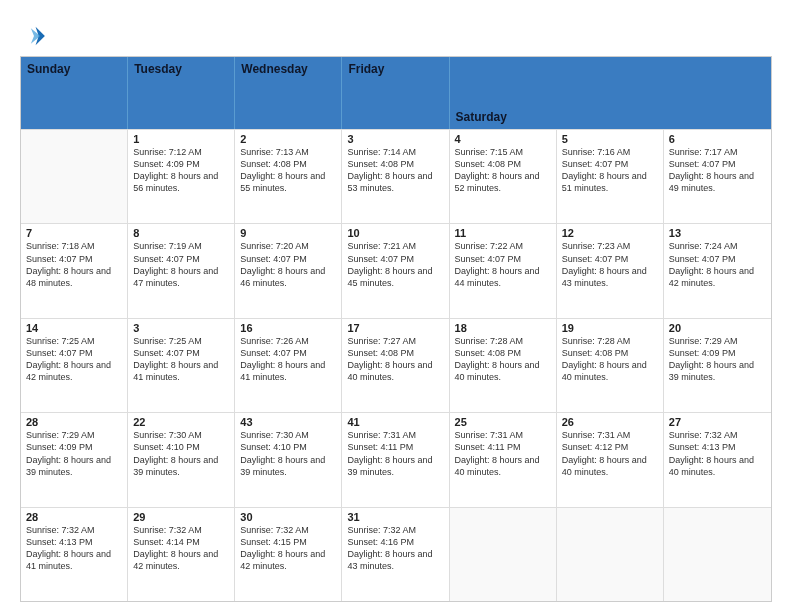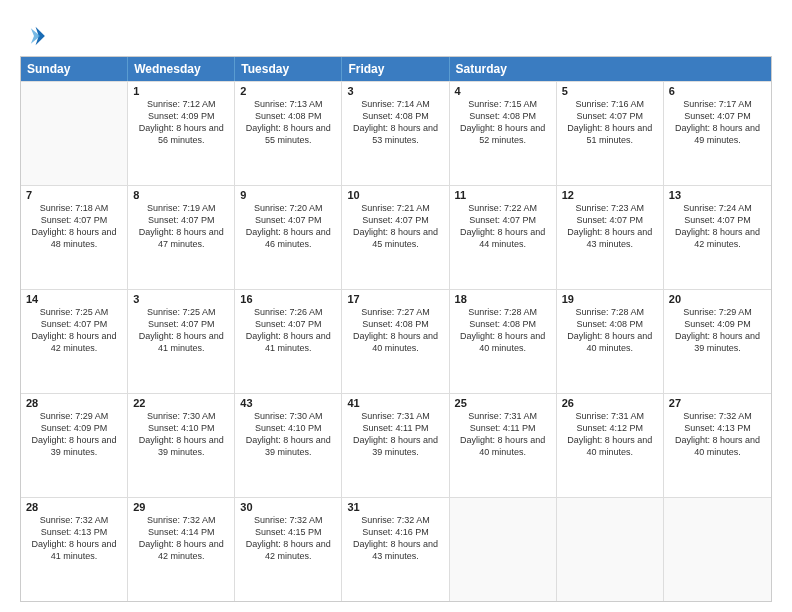--- a/index.html
+++ b/index.html
@@ -58,28 +58,28 @@
       display: flex;
       flex-direction: column;
       border: 1px solid #ccc;
     }
     .cal-header {
       display: grid;
       grid-template-columns: repeat(7, 1fr);
       background: #3a7cc1;
     }
     .cal-header-cell {
-      color: #ffffff;
+      color: #0f172a;
       font-weight: bold;
       font-size: 12px;
       padding: 5px 6px;
       border-right: 1px solid #5a9cd1;
       text-align: left;
     }
-    .cal-header-cell:last-child { border-right: none; }
+    .cal-header-cell:last-child { border-right: none; margin-top: 48px; }
     .cal-body {
       flex: 1;
       display: flex;
       flex-direction: column;
     }
     .cal-row {
       display: grid;
       grid-template-columns: repeat(7, 1fr);
       flex: 1;
       border-top: 1px solid #ddd;
@@ -97,21 +97,20 @@
     .day-number {
       font-size: 11px;
       font-weight: bold;
       color: #222;
       margin-bottom: 1px;
     }
     .day-info {
       font-size: 9px;
       color: #333;
       line-height: 1.35;
-      text-align: center;
     }
   </style>
 </head>
 <body>
 
 <div class="page">
   <div class="header">
     <div class="logo">
       <svg class="logo-icon" viewBox="0 0 36 36">
         <polygon points="20,6 32,18 20,30 24,18" fill="#1a6cb5"></polygon>
@@ -126,22 +125,22 @@
     </div>
     <div class="title-block">
       <div class="month-title"></div>
       <div class="location-title"></div>
     </div>
   </div>
 
   <div class="calendar">
     <div class="cal-header">
     <div class="cal-header-cell">Sunday</div>
+        <div class="cal-header-cell">Tuesday</div>
         <div class="cal-header-cell">Wednesday</div>
-        <div class="cal-header-cell">Tuesday</div>
         <div class="cal-header-cell">Friday</div>
         <div class="cal-header-cell">Saturday</div>
       </div>
     <div class="cal-body">
     <div class="cal-row">
           <div class="cal-cell empty"></div>
           <div class="cal-cell">
             <div class="day-number">1</div>
             <div class="day-info">Sunrise: 7:12 AM<br>Sunset: 4:09 PM<br>Daylight: 8 hours and 56 minutes.</div>
           </div>

